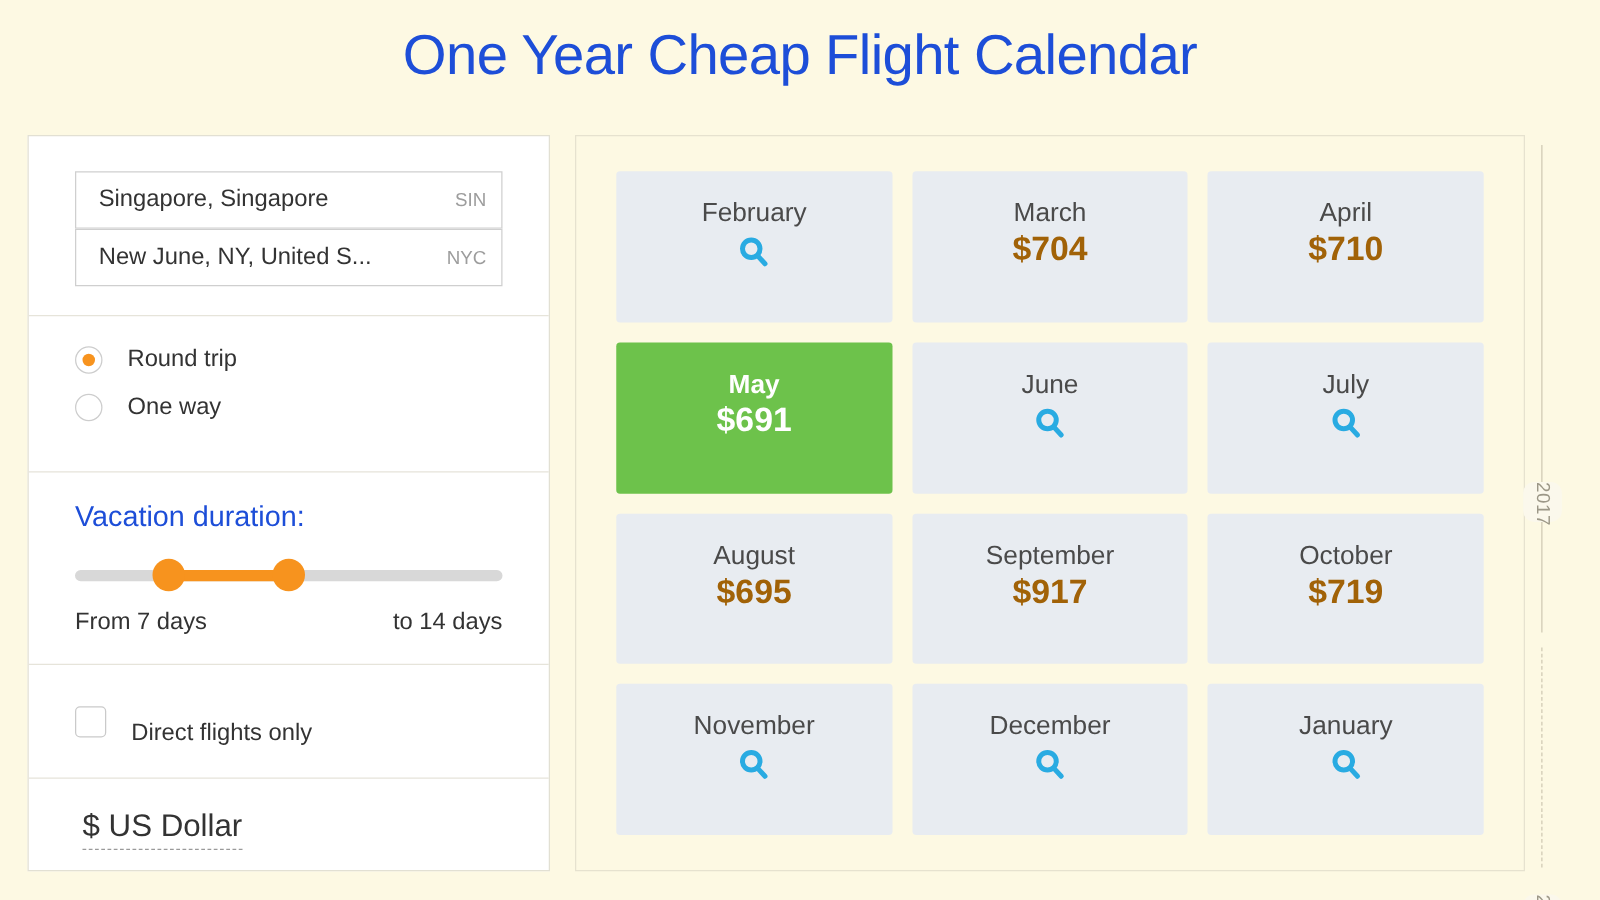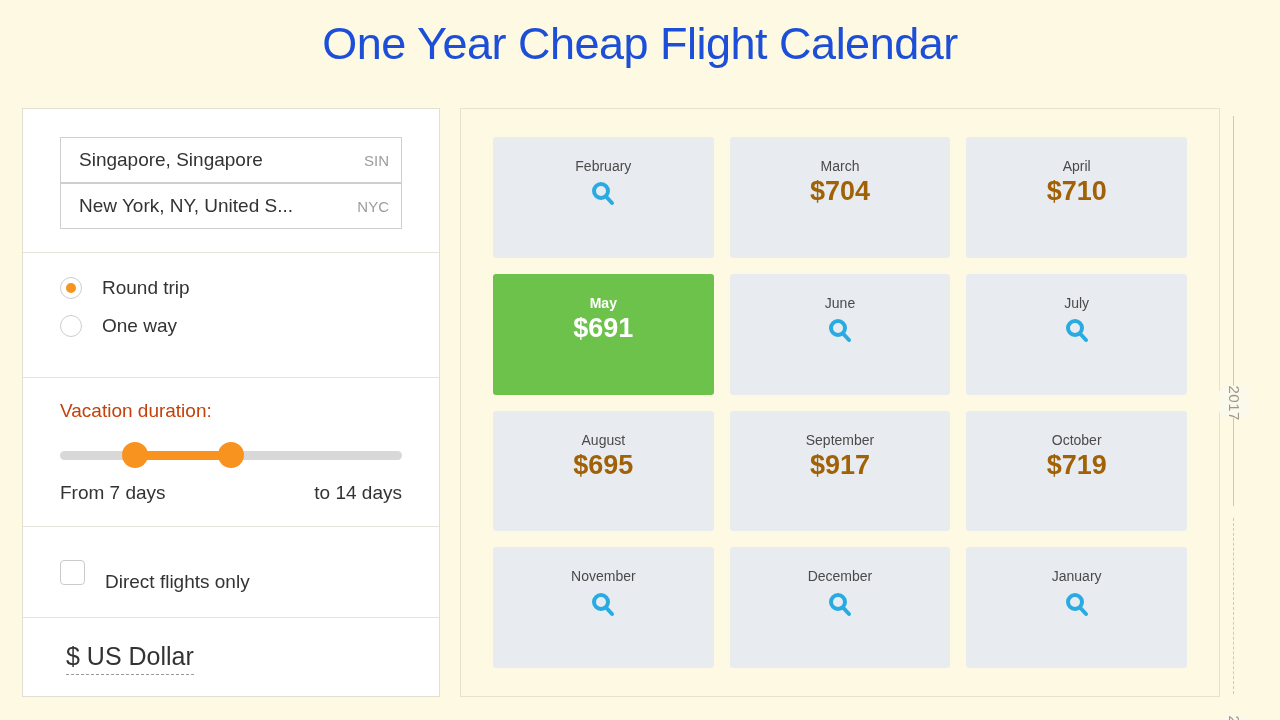--- a/index.html
+++ b/index.html
@@ -113,22 +113,22 @@
   .radio-label {
     font-size: 19px;
     color: #333333;
     margin-left: 20px;
   }
 
   
   #duration-section { padding-top: 22px; padding-bottom: 22px; }
 
   #duration-label {
-    font-size: 19px;
-    color: #c2410c;
+    font-size: 23px;
+    color: #1d4ed8;
     margin-bottom: 20px;
   }
 
   #slider {
     position: relative;
     height: 26px;
     margin-bottom: 14px;
   }
   #slider-track {
     position: absolute;
@@ -216,21 +216,21 @@
     background: #e8ecf1;
     border-radius: 3px;
     display: flex;
     flex-direction: column;
     align-items: center;
     padding-top: 22px;
   }
   .month-cell.selected { background: #6dc24b; }
 
   .month-name {
-    font-size: 14px;
+    font-size: 21px;
     color: #4a4a4a;
     line-height: 1.1;
     text-align: center;
   }
   .month-cell.selected .month-name {
     color: #ffffff;
     font-weight: bold;
   }
 
   .month-price {
@@ -300,21 +300,21 @@
 <div id="layout">
 
   <div id="search-panel">
 
     <div class="panel-section" id="route-section">
       <div class="route-field" placeholder="Origin">
         <span class="route-city">Singapore, Singapore</span>
         <span class="route-code">SIN</span>
       </div>
       <div class="route-field" placeholder="Destination">
-        <span class="route-city">New York, NY, United S...</span>
+        <span class="route-city">New June, NY, United S...</span>
         <span class="route-code">NYC</span>
       </div>
     </div>
 
     <div class="panel-section" id="triptype-section">
       <div class="radio-row">
         <span class="radio-circle checked"></span>
         <span class="radio-label">Round trip</span>
       </div>
       <div class="radio-row">

